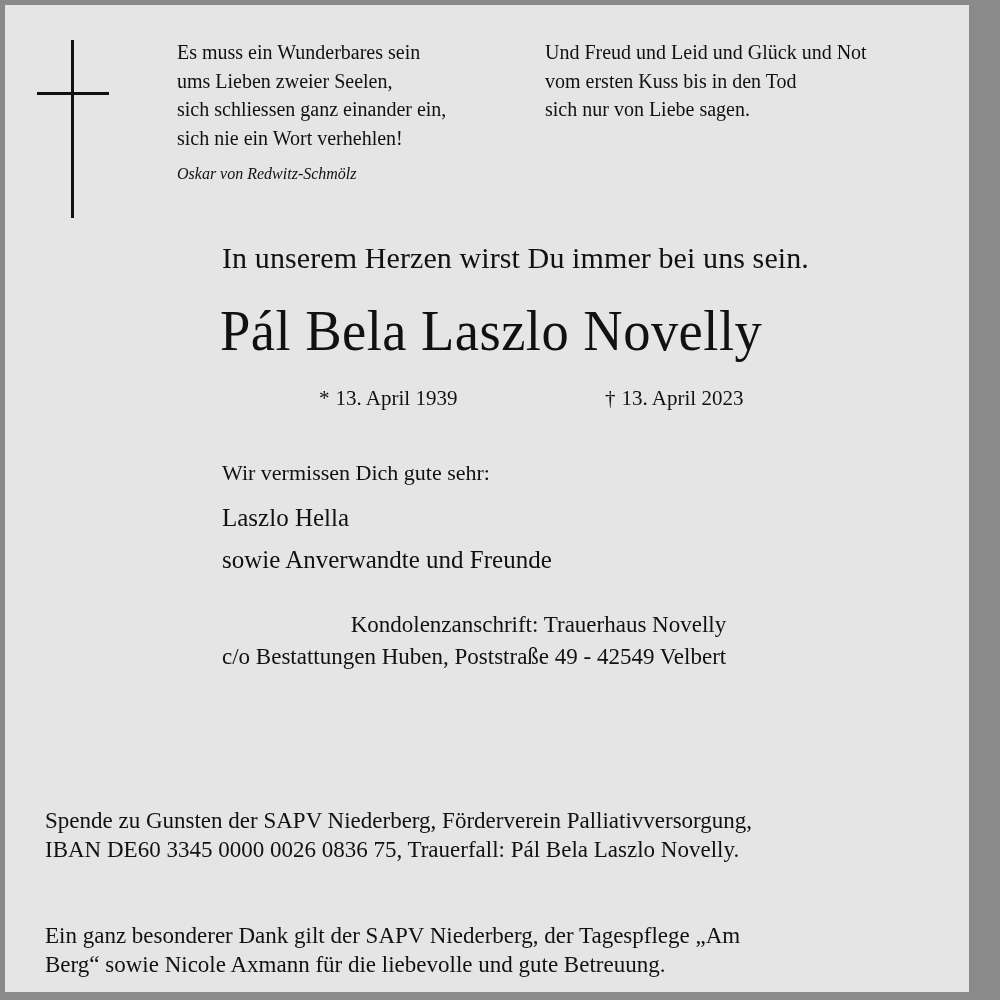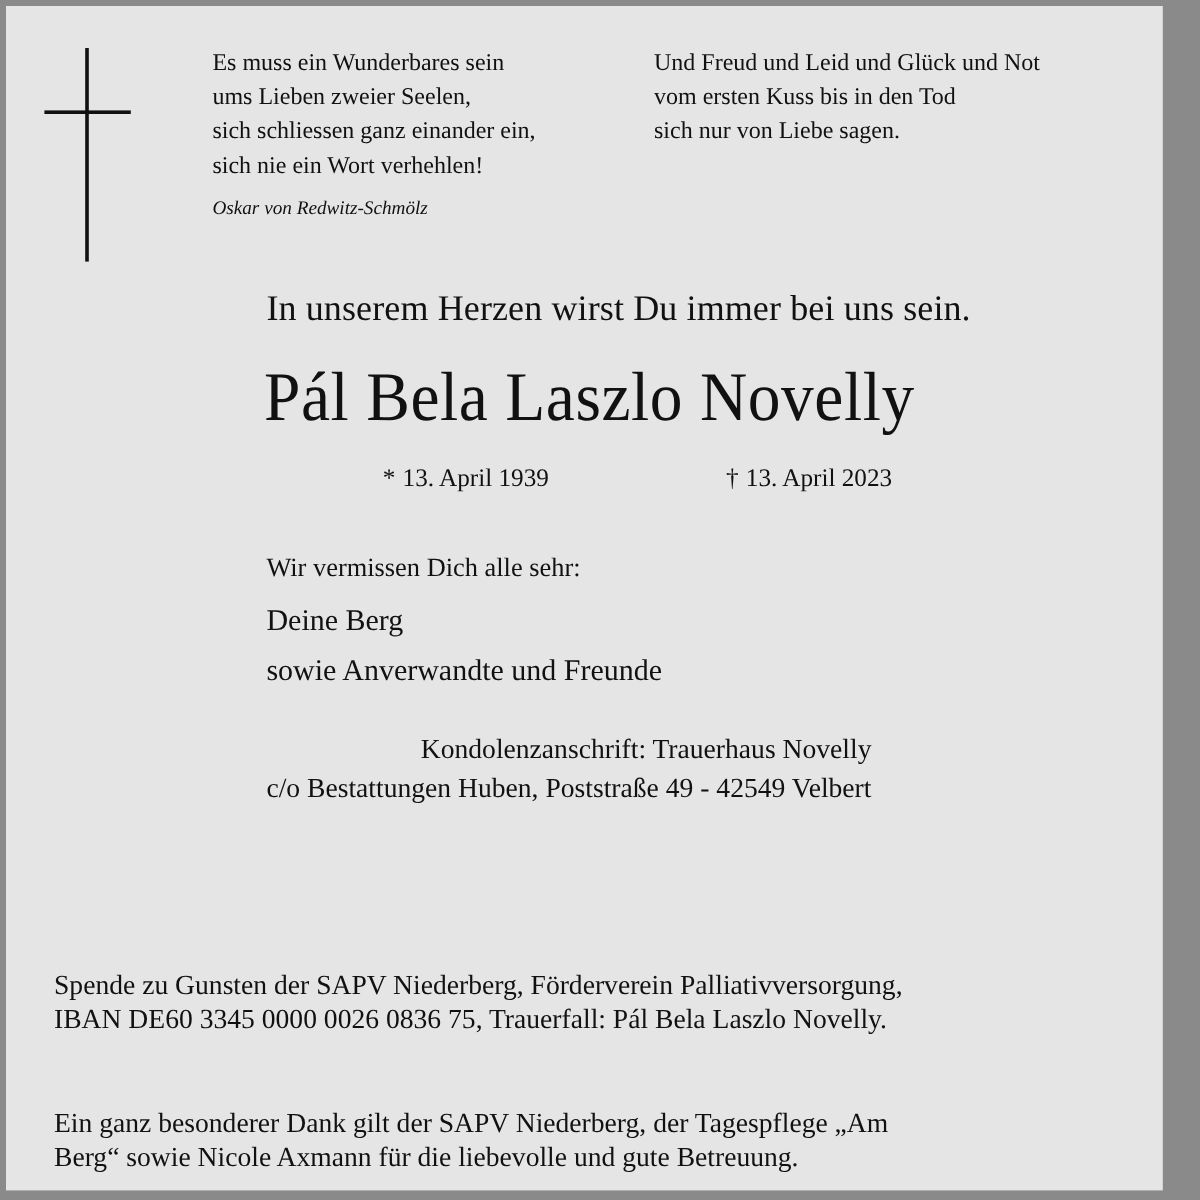--- a/index.html
+++ b/index.html
@@ -109,22 +109,22 @@
   <div class="name">Pál Bela Laszlo Novelly</div>
 
   <div class="born">
     <span class="sym">*</span><span>13. April 1939</span>
   </div>
 
   <div class="died">
     <span class="sym">†</span><span>13. April 2023</span>
   </div>
 
-  <div class="miss">Wir vermissen Dich alle sehr:</div>
-  <div class="mourner m1">Deine Berg</div>
+  <div class="miss">Wir vermissen Dich gute sehr:</div>
+  <div class="mourner m1">Laszlo Hella</div>
   <div class="mourner m2">sowie Anverwandte und Freunde</div>
 
   <div class="address">
     <span class="line">Kondolenzanschrift: Trauerhaus Novelly</span>
     <span class="line">c/o Bestattungen Huben, Poststraße 49 - 42549 Velbert</span>
   </div>
 
 
   <div class="para p2">
     <span class="line">Spende zu Gunsten der SAPV Niederberg, Förderverein Palliativversorgung,</span>

